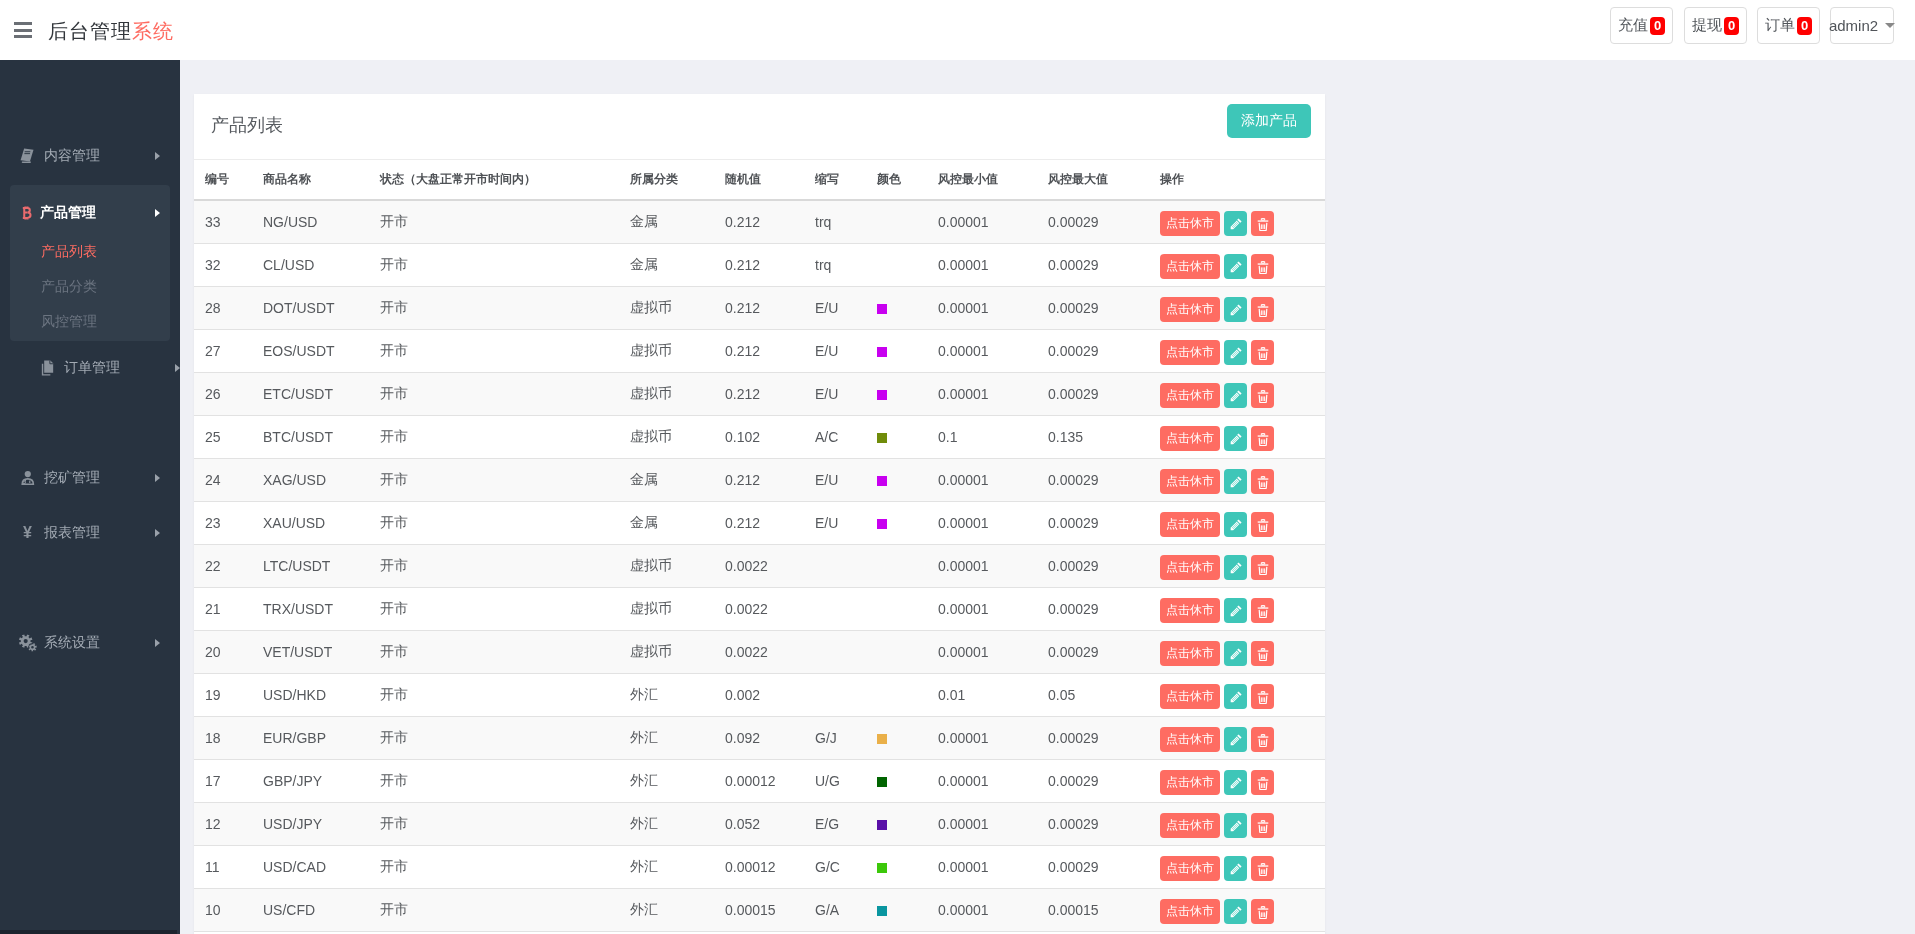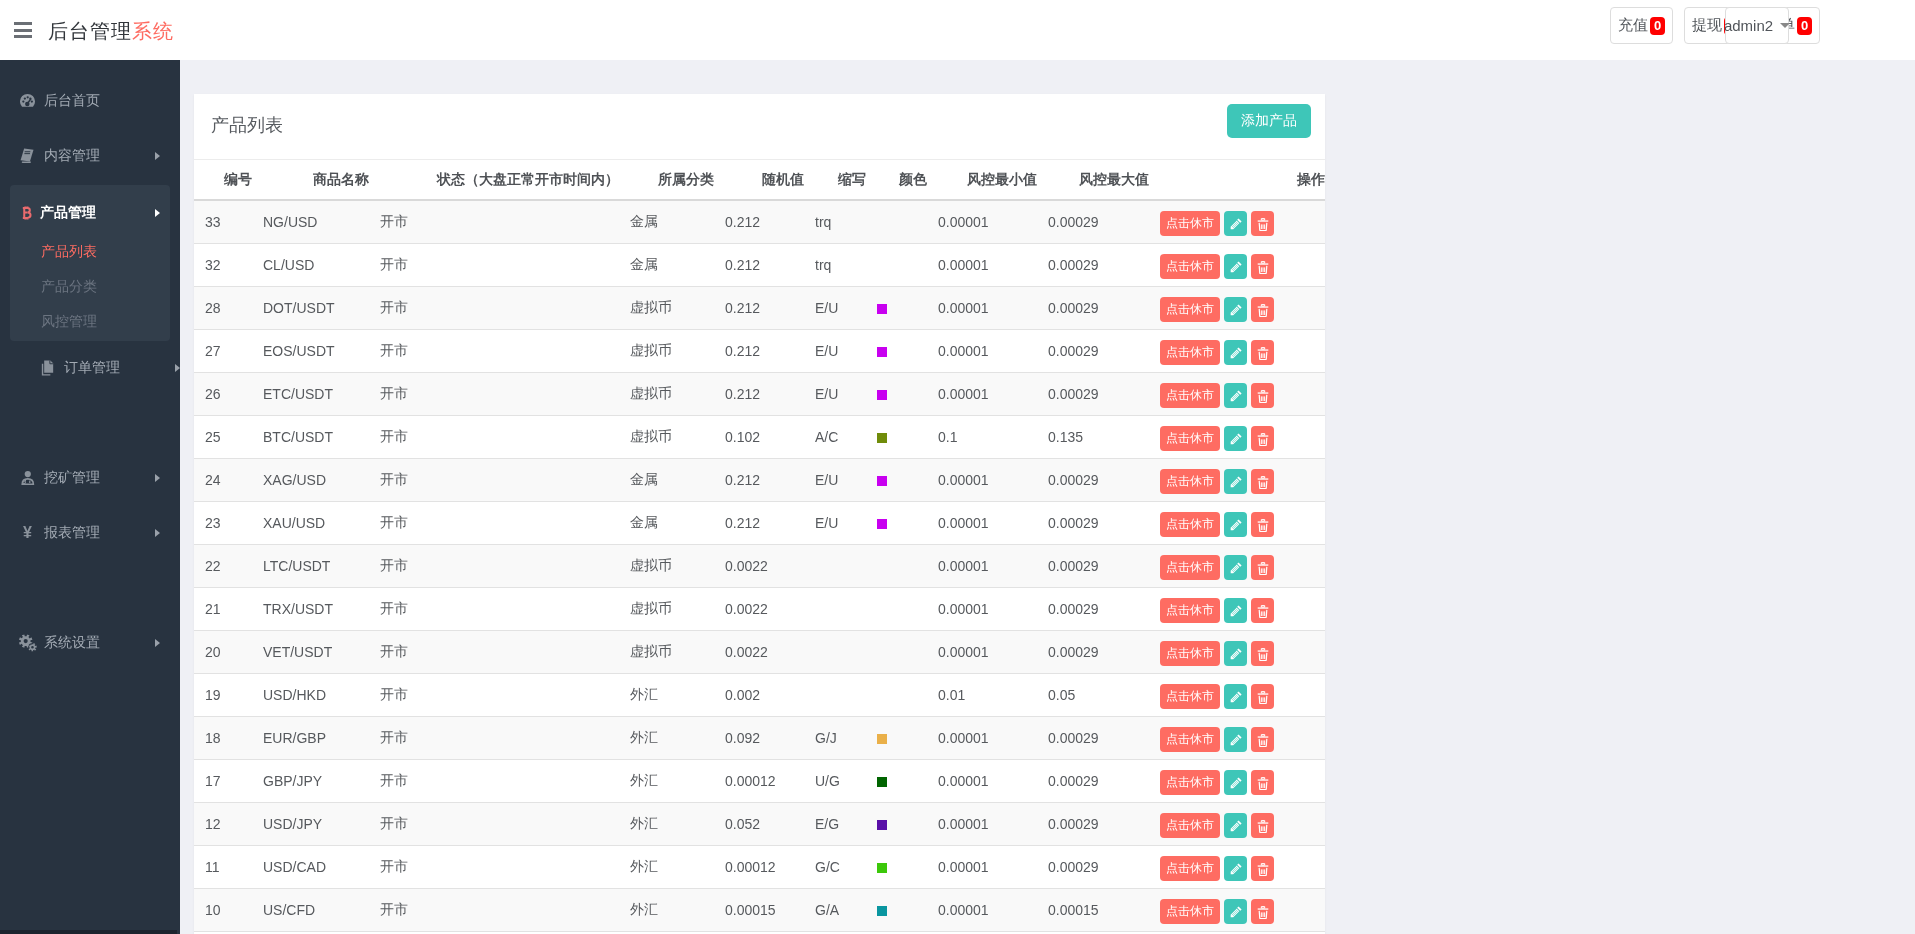--- a/index.html
+++ b/index.html
@@ -19,49 +19,34 @@
 .arr { position:absolute; right:20px; top:50%; margin-top:-4px; width:0; height:0; border-top:4px solid transparent; border-bottom:4px solid transparent; border-left:5px solid #9aa1aa; }
 #panel { position:absolute; left:10px; top:125px; width:160px; height:156px; background:#323e4b; border-radius:4px; }
 #panel .mi { width:160px; }
 .smi { position:absolute; left:0; width:160px; height:35px; }
 .smi .txt { position:absolute; left:31px; top:50%; transform:translateY(-50%); font-size:14px; color:#6b7480; }
 #content { position:absolute; left:194px; top:94px; width:1131px; background:#fff; height:900px; box-shadow:0 1px 2px rgba(0,0,0,.06); }
 #cardhead { position:relative; height:66px; border-bottom:1px solid #ececec; }
 #cardtitle { position:absolute; left:17px; top:19px; font-size:18px; color:#565a5f; }
 #addbtn { position:absolute; right:14px; top:10px; width:84px; height:34px; background:#3ec6b8; color:#fff; font-size:14px; border-radius:5px; display:flex; align-items:center; justify-content:center; }
 table { border-collapse:collapse; width:1131px; table-layout:fixed; }
-th { height:40px; text-align:right; font-size:14px; color:#4f5256; font-weight:bold; padding:0 0 0 11px; border-bottom:2px solid #d9d9d9; }
+th { height:40px; text-align:left; font-size:12px; color:#4f5256; font-weight:bold; padding:0 0 0 11px; border-bottom:2px solid #d9d9d9; }
 td { height:43px; font-size:14px; color:#56595d; padding:0 0 0 11px; border-bottom:1px solid #e2e2e2; }
 tr.odd td { background:#f9f9f9; }
 .opbtn { display:inline-block; vertical-align:middle; height:25px; border-radius:4px; position:relative; top:2px; }
 .bclose { width:60px; background:#fe6c62; color:#fff; font-size:12px; line-height:25px; text-align:center; }
 .bedit { width:23px; background:#3ec6b8; margin-left:4px; position:relative; }
 .bdel { width:23px; background:#fe6c62; margin-left:4px; position:relative; }
 .sw { display:inline-block; width:10px; height:10px; vertical-align:middle; }
 .opbtn svg { position:absolute; left:5.5px; top:6.5px; }
 </style>
 </head>
 <body>
 <div id="sb">
   <div style="position:absolute;left:0;bottom:0;width:177px;height:4px;background:#1c242e;"></div>
-  <div class="mi" style="top:13px;">
-    <svg class="ico" viewBox="0 0 18 18">
-        <path d="M3.2 15 A8 8 0 1 1 14.8 15 Z" fill="#8a929b"></path>
-        <g fill="#283340">
-          <circle cx="4.6" cy="9.6" r="1.2"></circle>
-          <circle cx="6.2" cy="6.4" r="1.2"></circle>
-          <circle cx="9.2" cy="5.1" r="1.2"></circle>
-          <circle cx="12" cy="6.4" r="1.2"></circle>
-          <circle cx="13.6" cy="9.6" r="1.2"></circle>
-        </g>
-        <circle cx="8.8" cy="12.2" r="2.4" fill="#283340"></circle>
-        <path d="M8.3 12.6 L12.8 6.4" stroke="#283340" stroke-width="1.6"></path>
-      </svg>
-    <span class="txt">后台首页</span>
-  </div>
   <div class="mi" style="top:68px;">
     <svg class="ico" viewBox="0 0 18 18">
         <path d="M4.5 1.5 L14.5 1.5 L12.5 14.5 L2.5 14.5 Z" fill="#8a929b" transform="rotate(8 9 8)"></path>
         <path d="M3.2 14.8 Q2.2 16.2 3.8 16.5 L12.3 16.5 L12.6 14.8 Z" fill="#8a929b"></path>
         <path d="M6 4.5 L12 4.5 M5.7 6.5 L11.7 6.5" stroke="#283340" stroke-width="1"></path>
       </svg>
     <span class="txt">内容管理</span>
     <span class="arr"></span>
   </div>
   <div id="panel">
@@ -119,21 +104,21 @@
 <div id="hd">
   <div id="burger">
       <div></div>
       <div></div>
       <div></div>
     </div>
   <div id="brand">后台管理<span class="r">系统</span></div>
   <div class="hbtn" style="left:1610px; width:63px;">充值<span class="badge">0</span></div>
   <div class="hbtn" style="left:1684px; width:63px;">提现<span class="badge">0</span></div>
   <div class="hbtn" style="left:1757px; width:63px;">订单<span class="badge">0</span></div>
-  <div class="hbtn" style="left:1725px; width:64px;">admin2<span class="caret"></span></div>
+  <div class="hbtn" style="left:1830px; width:64px;">admin2<span class="caret"></span></div>
 </div>
 <div id="content">
   <div id="cardhead">
     <div id="cardtitle">产品列表</div>
     <div id="addbtn">添加产品</div>
   </div>
   <table>
     <colgroup>
         <col style="width:58px">
         <col style="width:117px">

